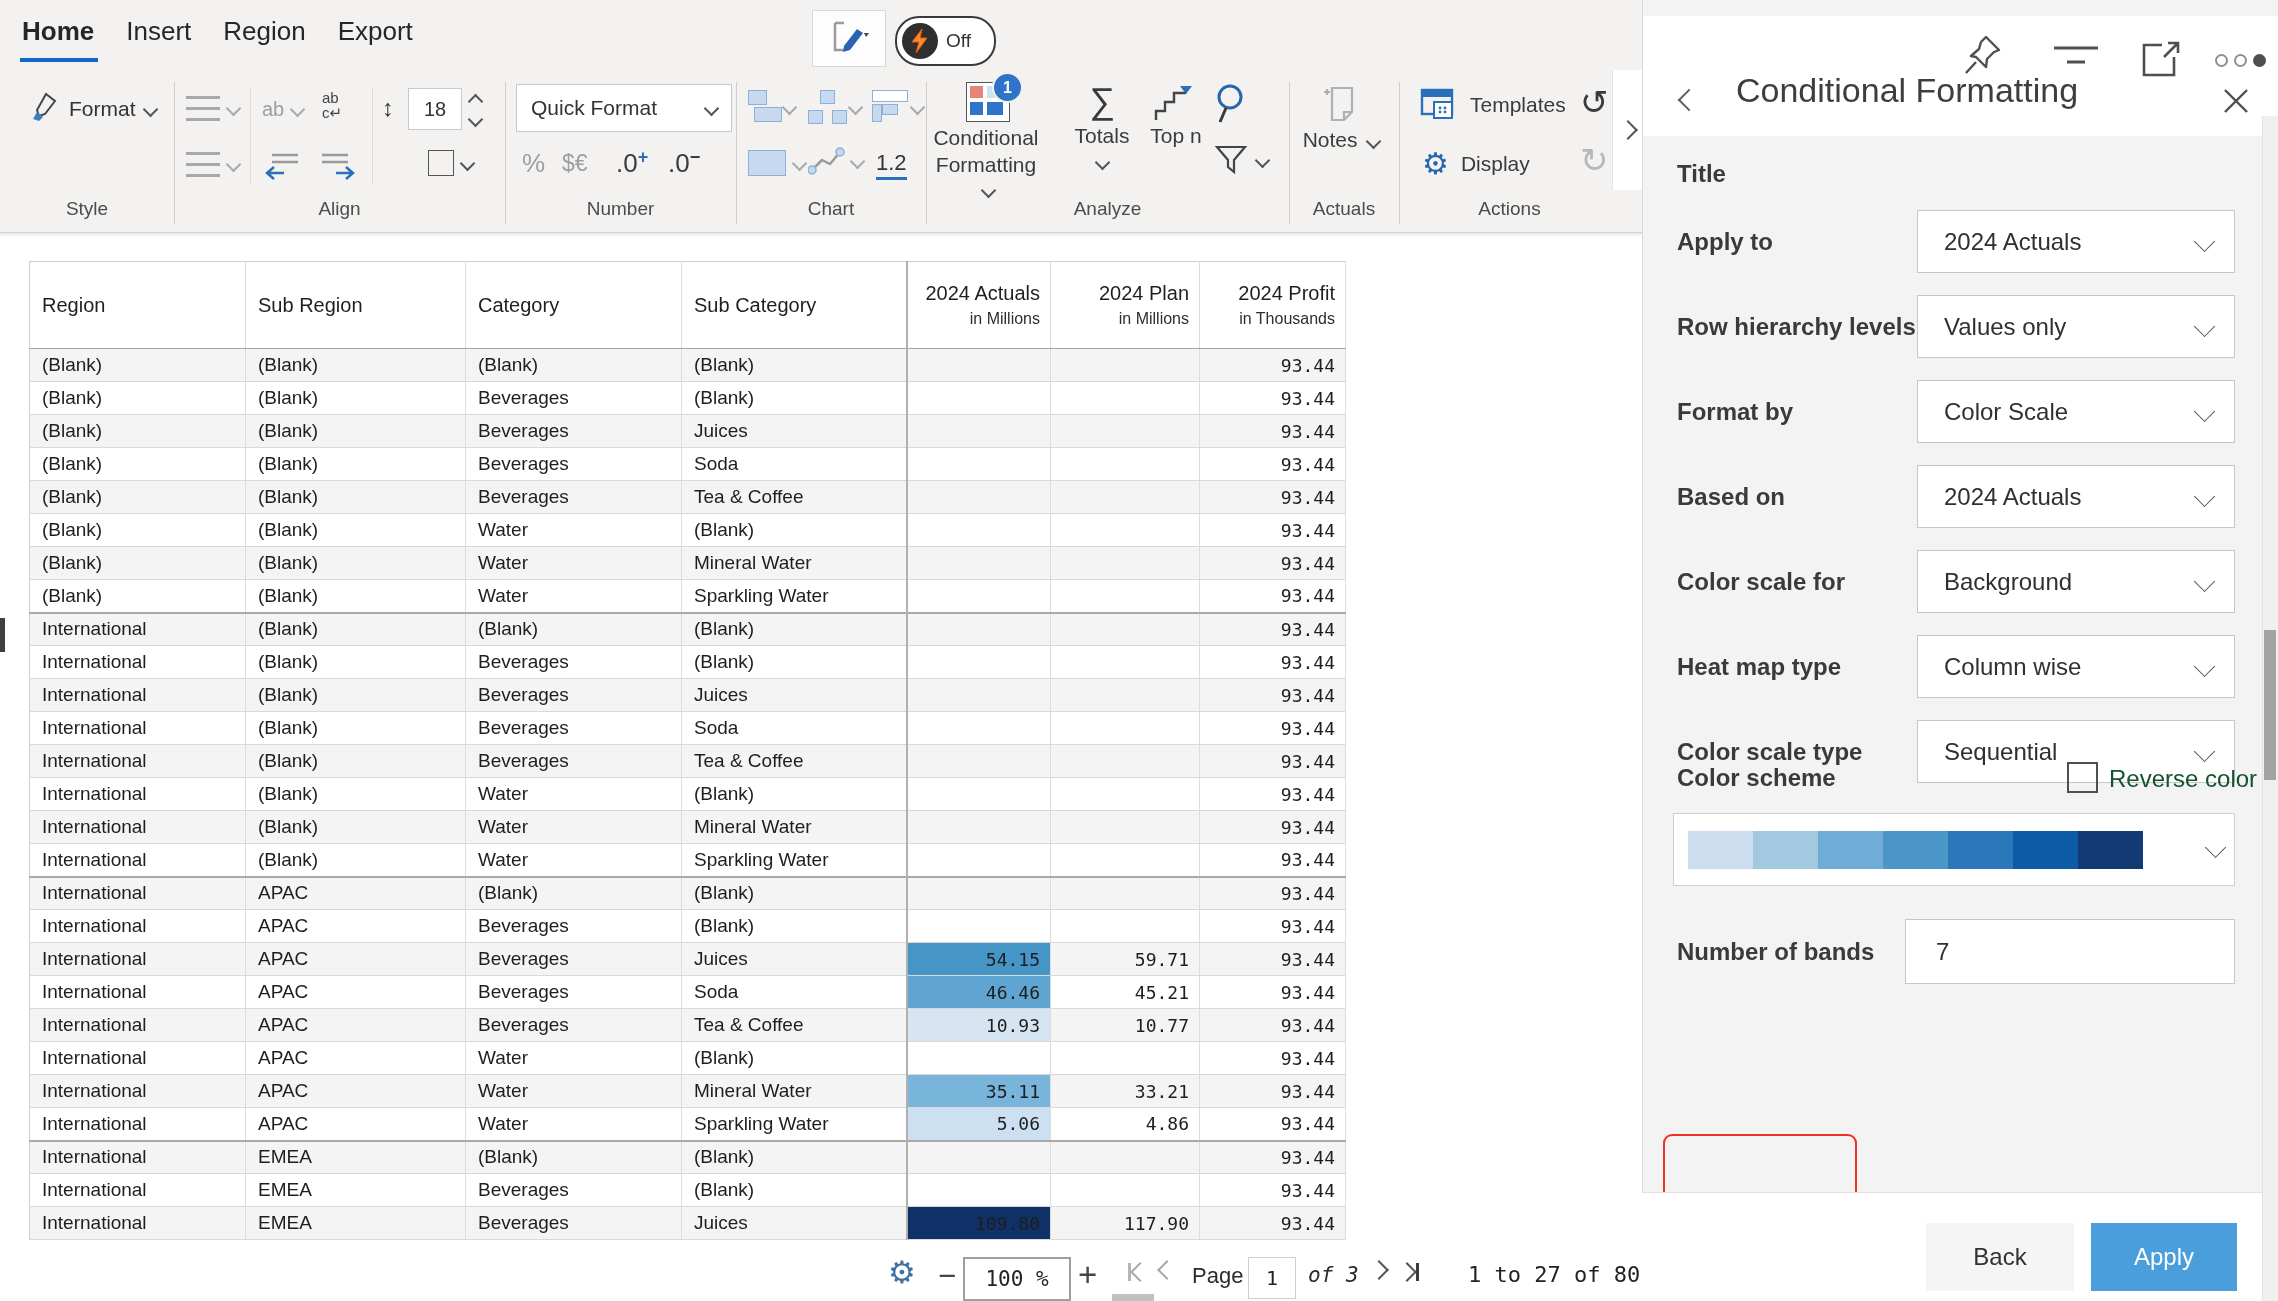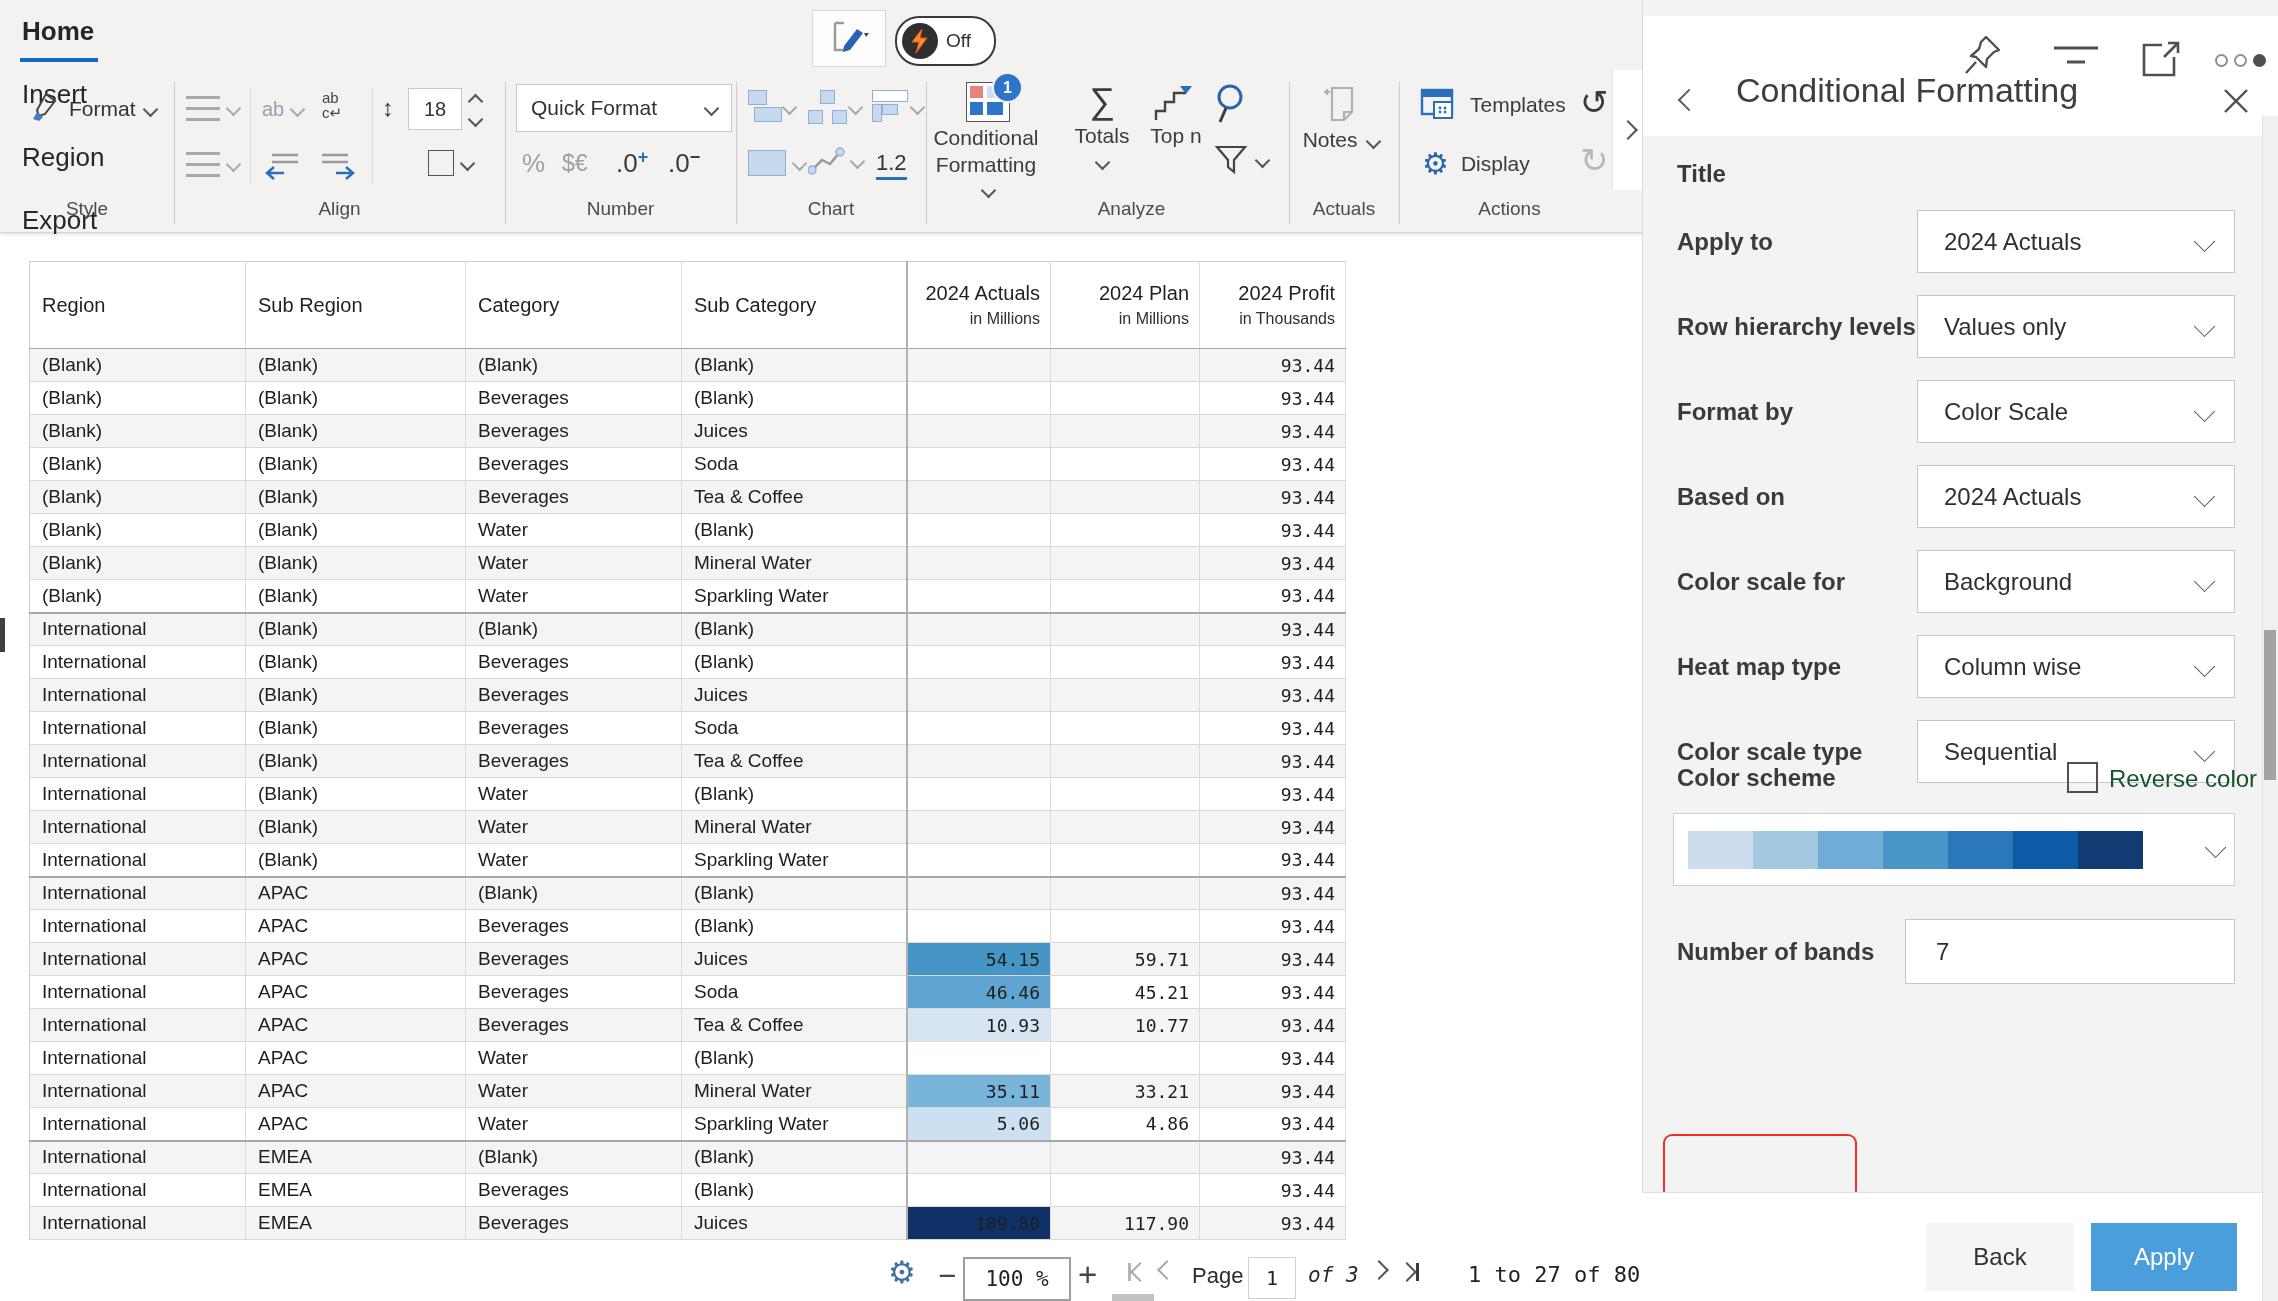--- a/index.html
+++ b/index.html
@@ -8,21 +8,21 @@
   .abs{position:absolute;}
 
   
   .art1{left:0;top:0;width:64px;height:17px;background:#636363;}
   .art2{left:0;top:17px;width:20px;height:48px;background:#c9c9c9;}
   .left-mark{left:0;top:618px;width:5px;height:34px;background:#3f3f3f;}
 
   
   .ribbon{left:0;top:0;width:1642px;height:232px;background:#f3f2f1;
     box-shadow:0 2px 3px rgba(0,0,0,.10);border-bottom:1px solid #d6d4d2;}
-  .tabs{position:absolute;left:22px;top:16px;display:flex;gap:32px;flex-direction:column;}
+  .tabs{position:absolute;left:22px;top:16px;display:flex;gap:32px;}
   .tab{font-size:26px;color:#262626;cursor:pointer;}
   .tab.active{font-weight:bold;}
   .tab-underline{left:20px;top:58px;width:78px;height:4px;background:#1168c7;}
   .vline{position:absolute;top:82px;bottom:8px;width:1px;background:#cfcdcb;}
   .subline{position:absolute;top:88px;height:96px;width:1px;background:#dddbd9;}
   .glabel{position:absolute;top:198px;font-size:19px;color:#4c4c4c;text-align:center;}
 
   .chv{display:inline-block;width:9px;height:9px;border-style:solid;border-color:#555;
     border-width:0 2px 2px 0;transform:rotate(45deg);}
   .chv.gray{border-color:#a9a9a9;}
@@ -368,21 +368,21 @@
   <div class="vline" style="left: 174px;"></div>
       <div class="vline" style="left: 505px;"></div>
       <div class="vline" style="left: 736px;"></div>
       <div class="vline" style="left: 926px;"></div>
       <div class="vline" style="left: 1289px;"></div>
       <div class="vline" style="left: 1399px;"></div>
       <div class="glabel" style="left: 0px; width: 174px;">Style</div>
       <div class="glabel" style="left: 174px; width: 331px;">Align</div>
       <div class="glabel" style="left: 505px; width: 231px;">Number</div>
       <div class="glabel" style="left: 736px; width: 190px;">Chart</div>
-      <div class="glabel" style="left: 926px; width: 363px; padding-left: 24px;">Analyze</div>
+      <div class="glabel" style="left: 926px; width: 363px;">Analyze</div>
       <div class="glabel" style="left: 1289px; width: 110px;">Actuals</div>
       <div class="glabel" style="left: 1399px; width: 221px;">Actions</div>
     </div>
 
   <div class="abs table-wrap">
     <table id="grid">
       <colgroup id="grid-cols">
           <col style="width: 216px;">
           <col style="width: 220px;">
           <col style="width: 216px;">

